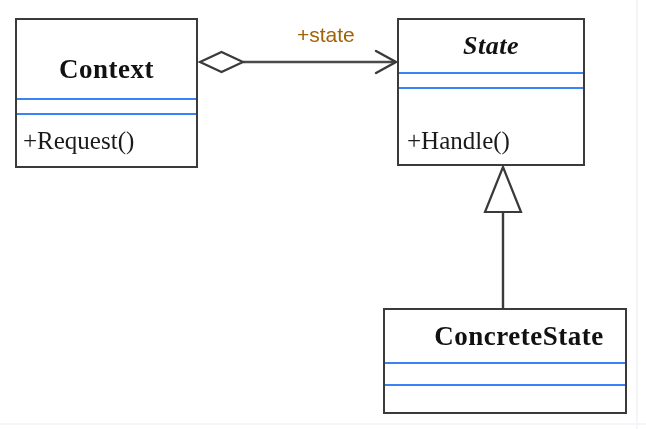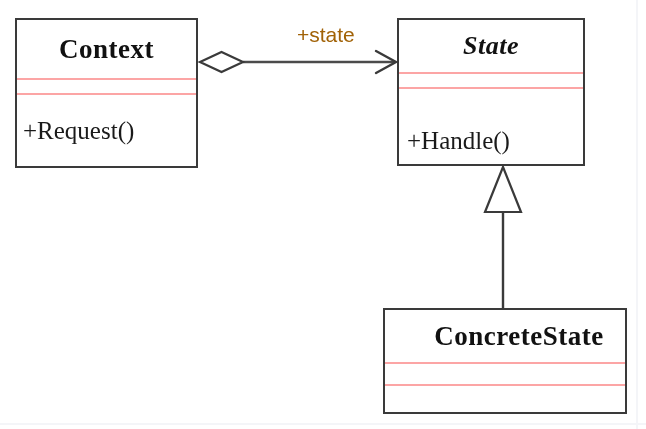--- a/index.html
+++ b/index.html
@@ -47,40 +47,40 @@
   }
   .uml-compartment {
     box-sizing: border-box;
     background: #ffffff;
     display: flex;
     align-items: center;
     justify-content: center;
     overflow: hidden;
   }
   .compartment-divider {
-    border-top: 2px solid #fca5a5;
+    border-top: 2px solid #3b82f6;
   }
   .class-name {
     font-weight: bold;
     color: #111111;
     letter-spacing: 0.5px;
     white-space: nowrap;
   }
   .class-name.abstract {
     font-style: italic;
   }
   .member {
     color: #1a1a1a;
     white-space: nowrap;
     font-weight: normal;
   }
 
   
   #class-context { left: 15px; top: 18px; width: 183px; height: 150px; }
-  #class-context .c-name  { height: 58px; }
+  #class-context .c-name  { height: 58px; margin-top: 20px; }
   #class-context .c-attrs { height: 15px; }
   #class-context .c-ops   { flex: 1 1 auto; }
   #class-context .class-name { font-size: 27px; }
   #class-context .member { font-size: 25px; padding-left: 6px; width: 100%;
                            justify-content: flex-start; display: flex; }
 
   
   #class-state { left: 397px; top: 18px; width: 188px; height: 148px; }
   #class-state .c-name  { height: 52px; }
   #class-state .c-attrs { height: 15px; }

